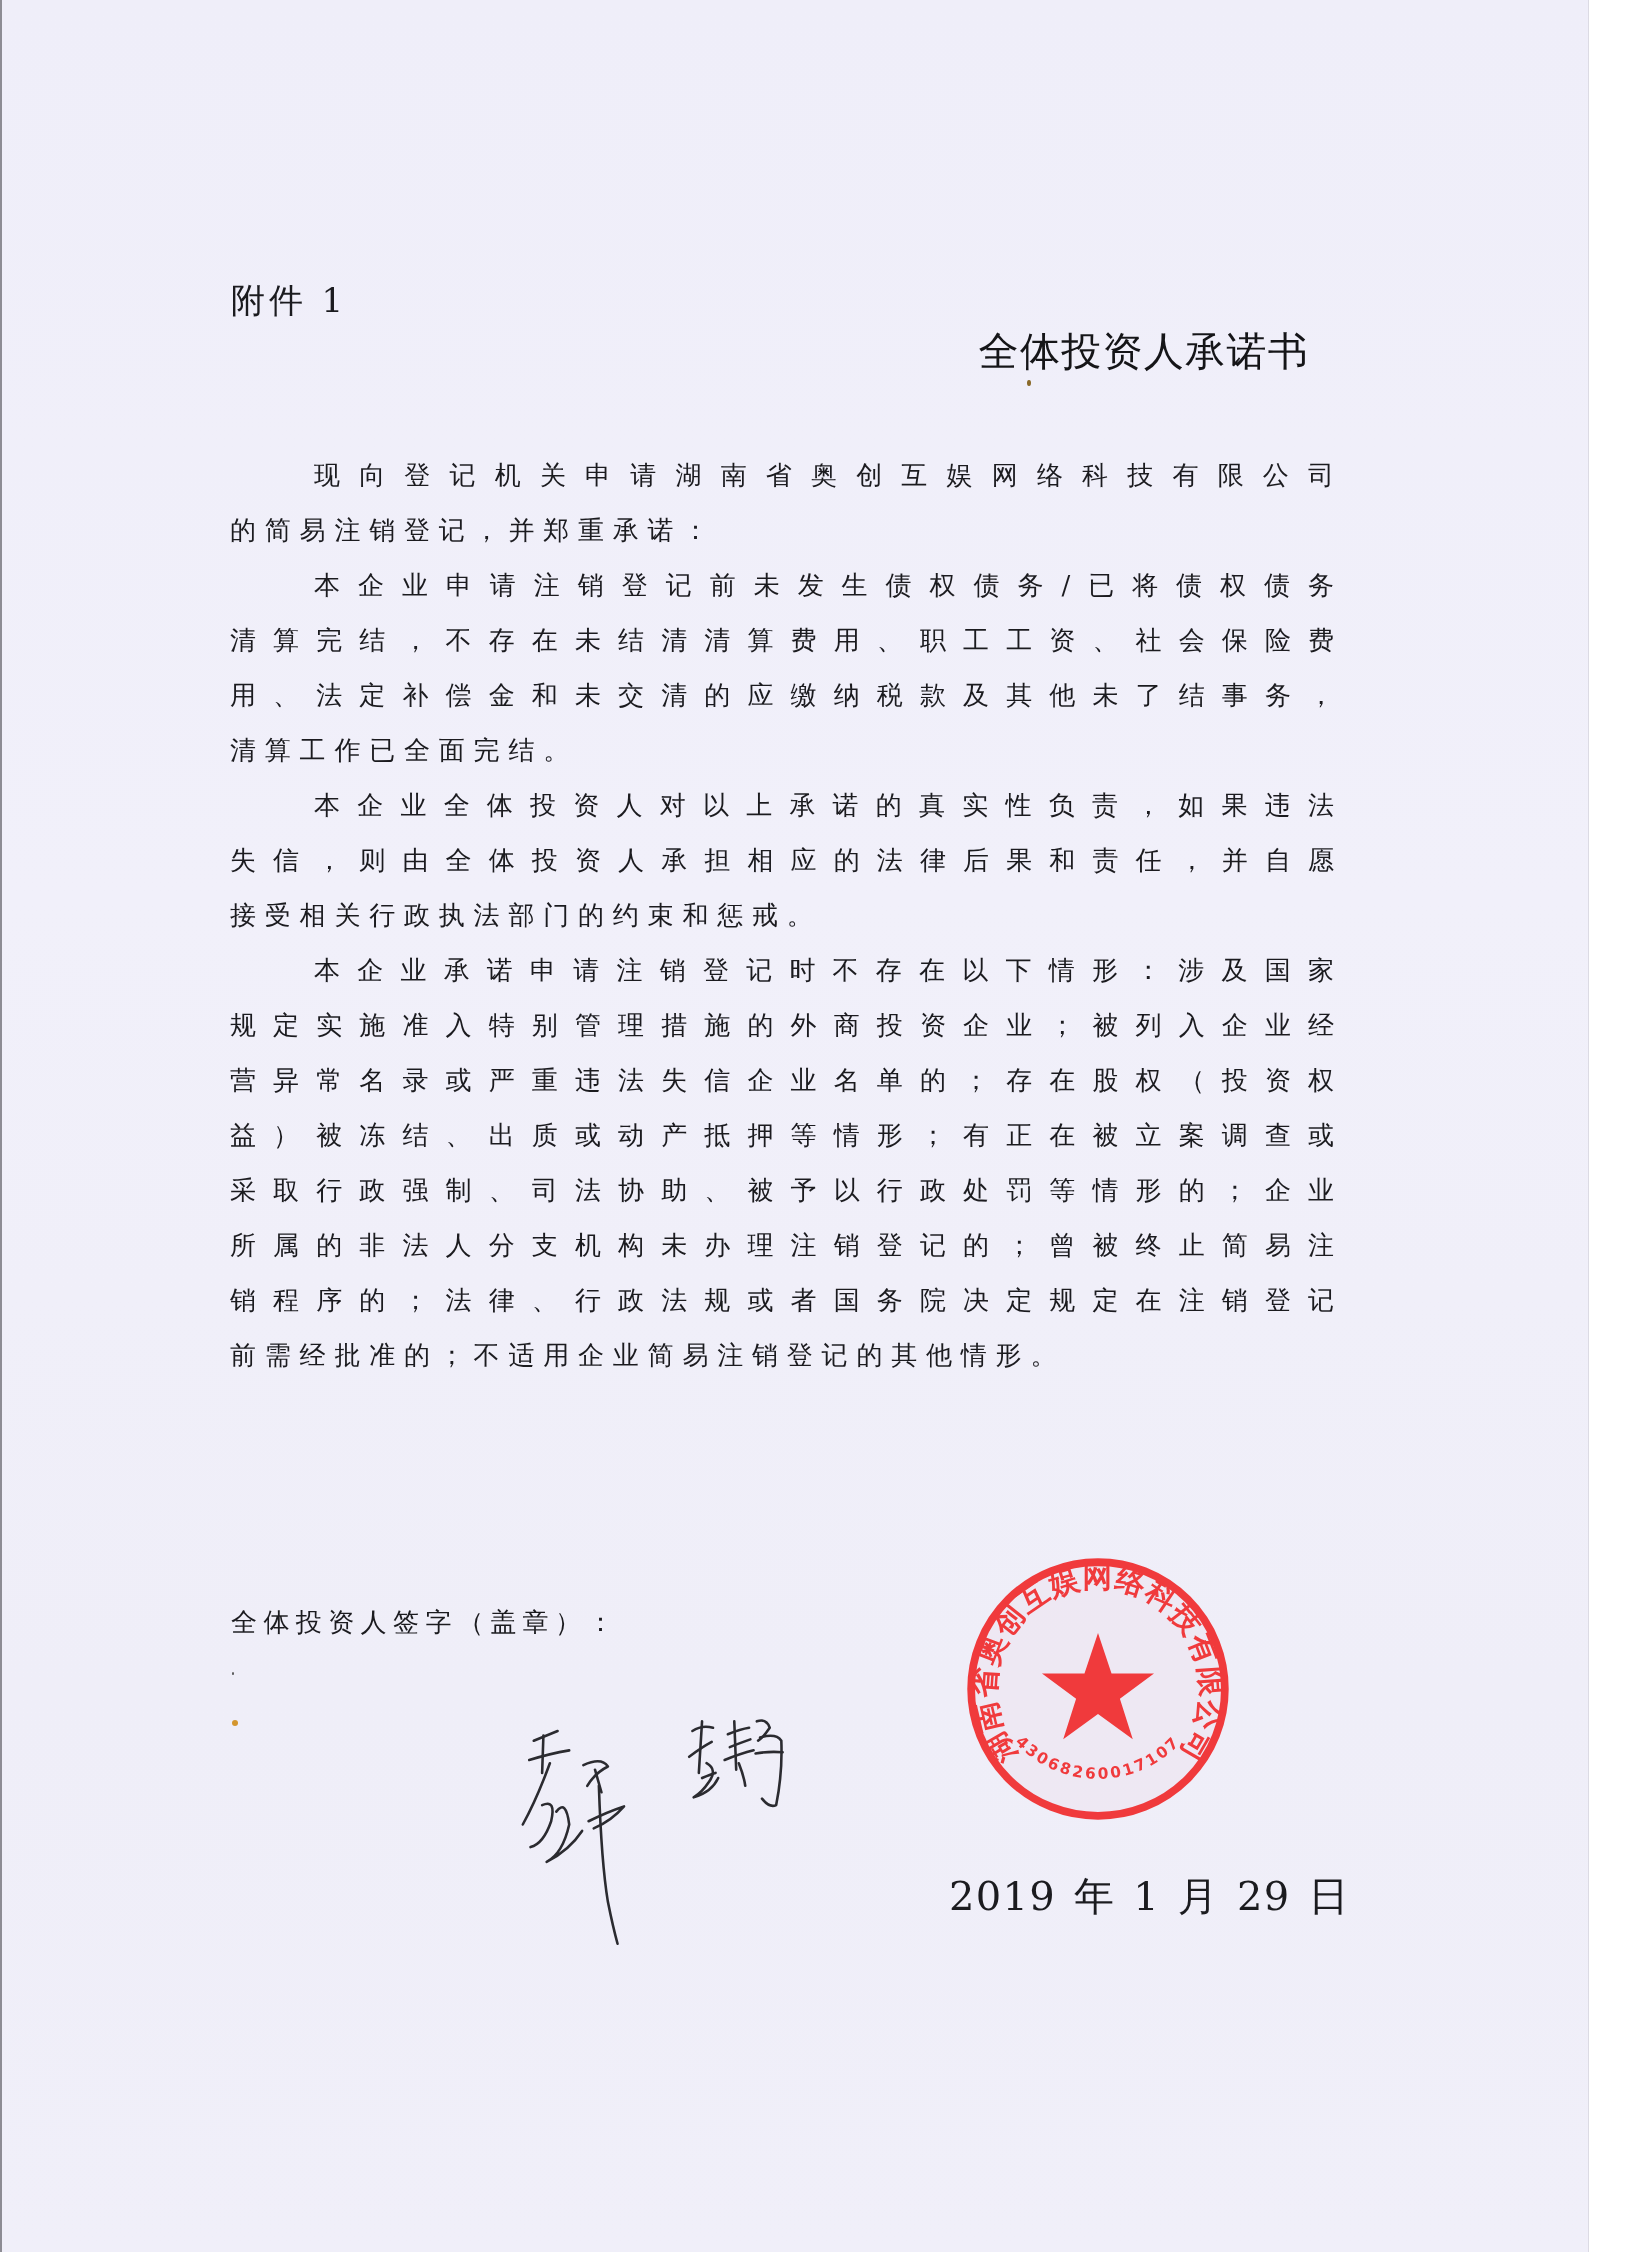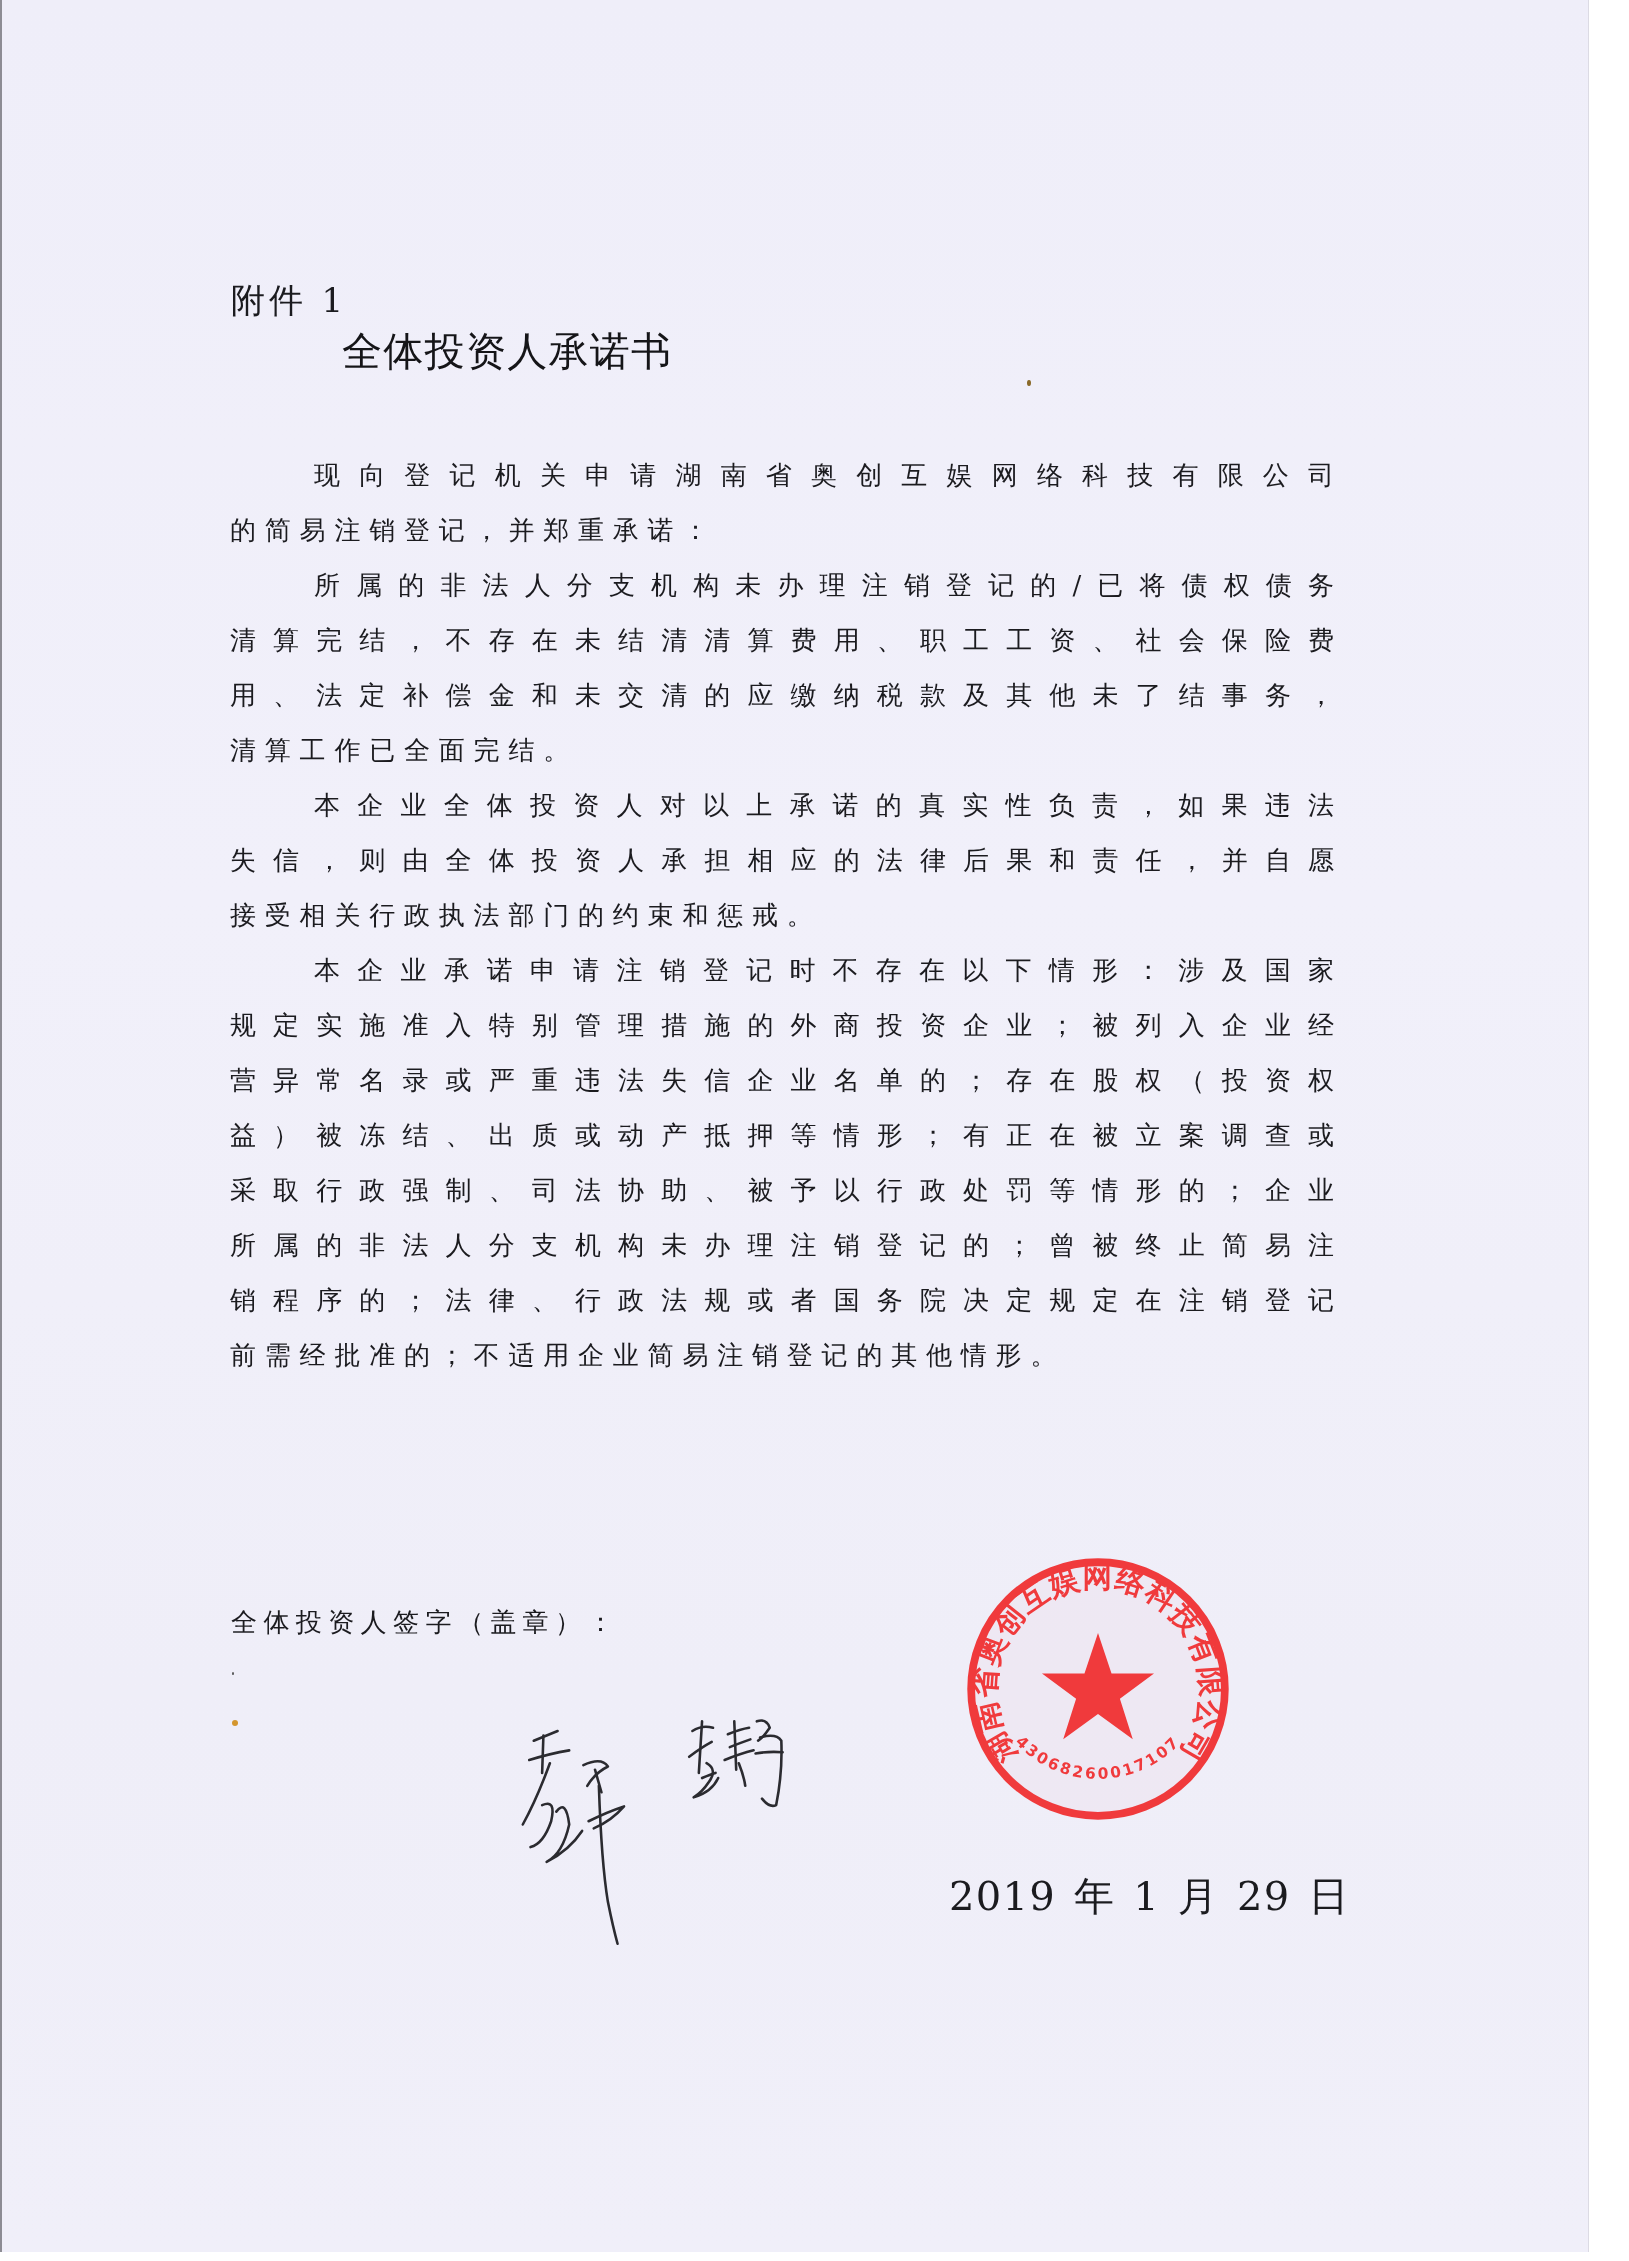--- a/index.html
+++ b/index.html
@@ -44,21 +44,21 @@
     .attachment {
       left: 229px;
       top: 278px;
       font-size: 34px;
       letter-spacing: 3.9px;
     }
     .title {
       left: 340px;
       top: 324px;
       width: 967px;
-      text-align: left;
+      text-align: right;
       font-family: "DejaVu Sans", "Liberation Sans", sans-serif;
       font-size: 40px;
       letter-spacing: 1.3px;
       color: #151518;
     }
     .body {
       position: absolute;
       left: 228px;
       top: 448px;
       width: 1104px;
@@ -122,21 +122,21 @@
     <div class="text title">全体投资人承诺书</div>
 
     <div class="body">
 
       <div>
         <div class="line indent">现向登记机关申请湖南省奥创互娱网络科技有限公司</div>
         <div class="line last">的简易注销登记，并郑重承诺：</div>
       </div>
 
       <div>
-        <div class="line indent">所属的非法人分支机构未办理注销登记的/已将债权债务</div>
+        <div class="line indent">本企业申请注销登记前未发生债权债务/已将债权债务</div>
         <div class="line">清算完结，不存在未结清清算费用、职工工资、社会保险费</div>
         <div class="line">用、法定补偿金和未交清的应缴纳税款及其他未了结事务，</div>
         <div class="line last">清算工作已全面完结。</div>
       </div>
 
       <div>
         <div class="line indent">本企业全体投资人对以上承诺的真实性负责，如果违法</div>
         <div class="line">失信，则由全体投资人承担相应的法律后果和责任，并自愿</div>
         <div class="line last">接受相关行政执法部门的约束和惩戒。</div>
       </div>

